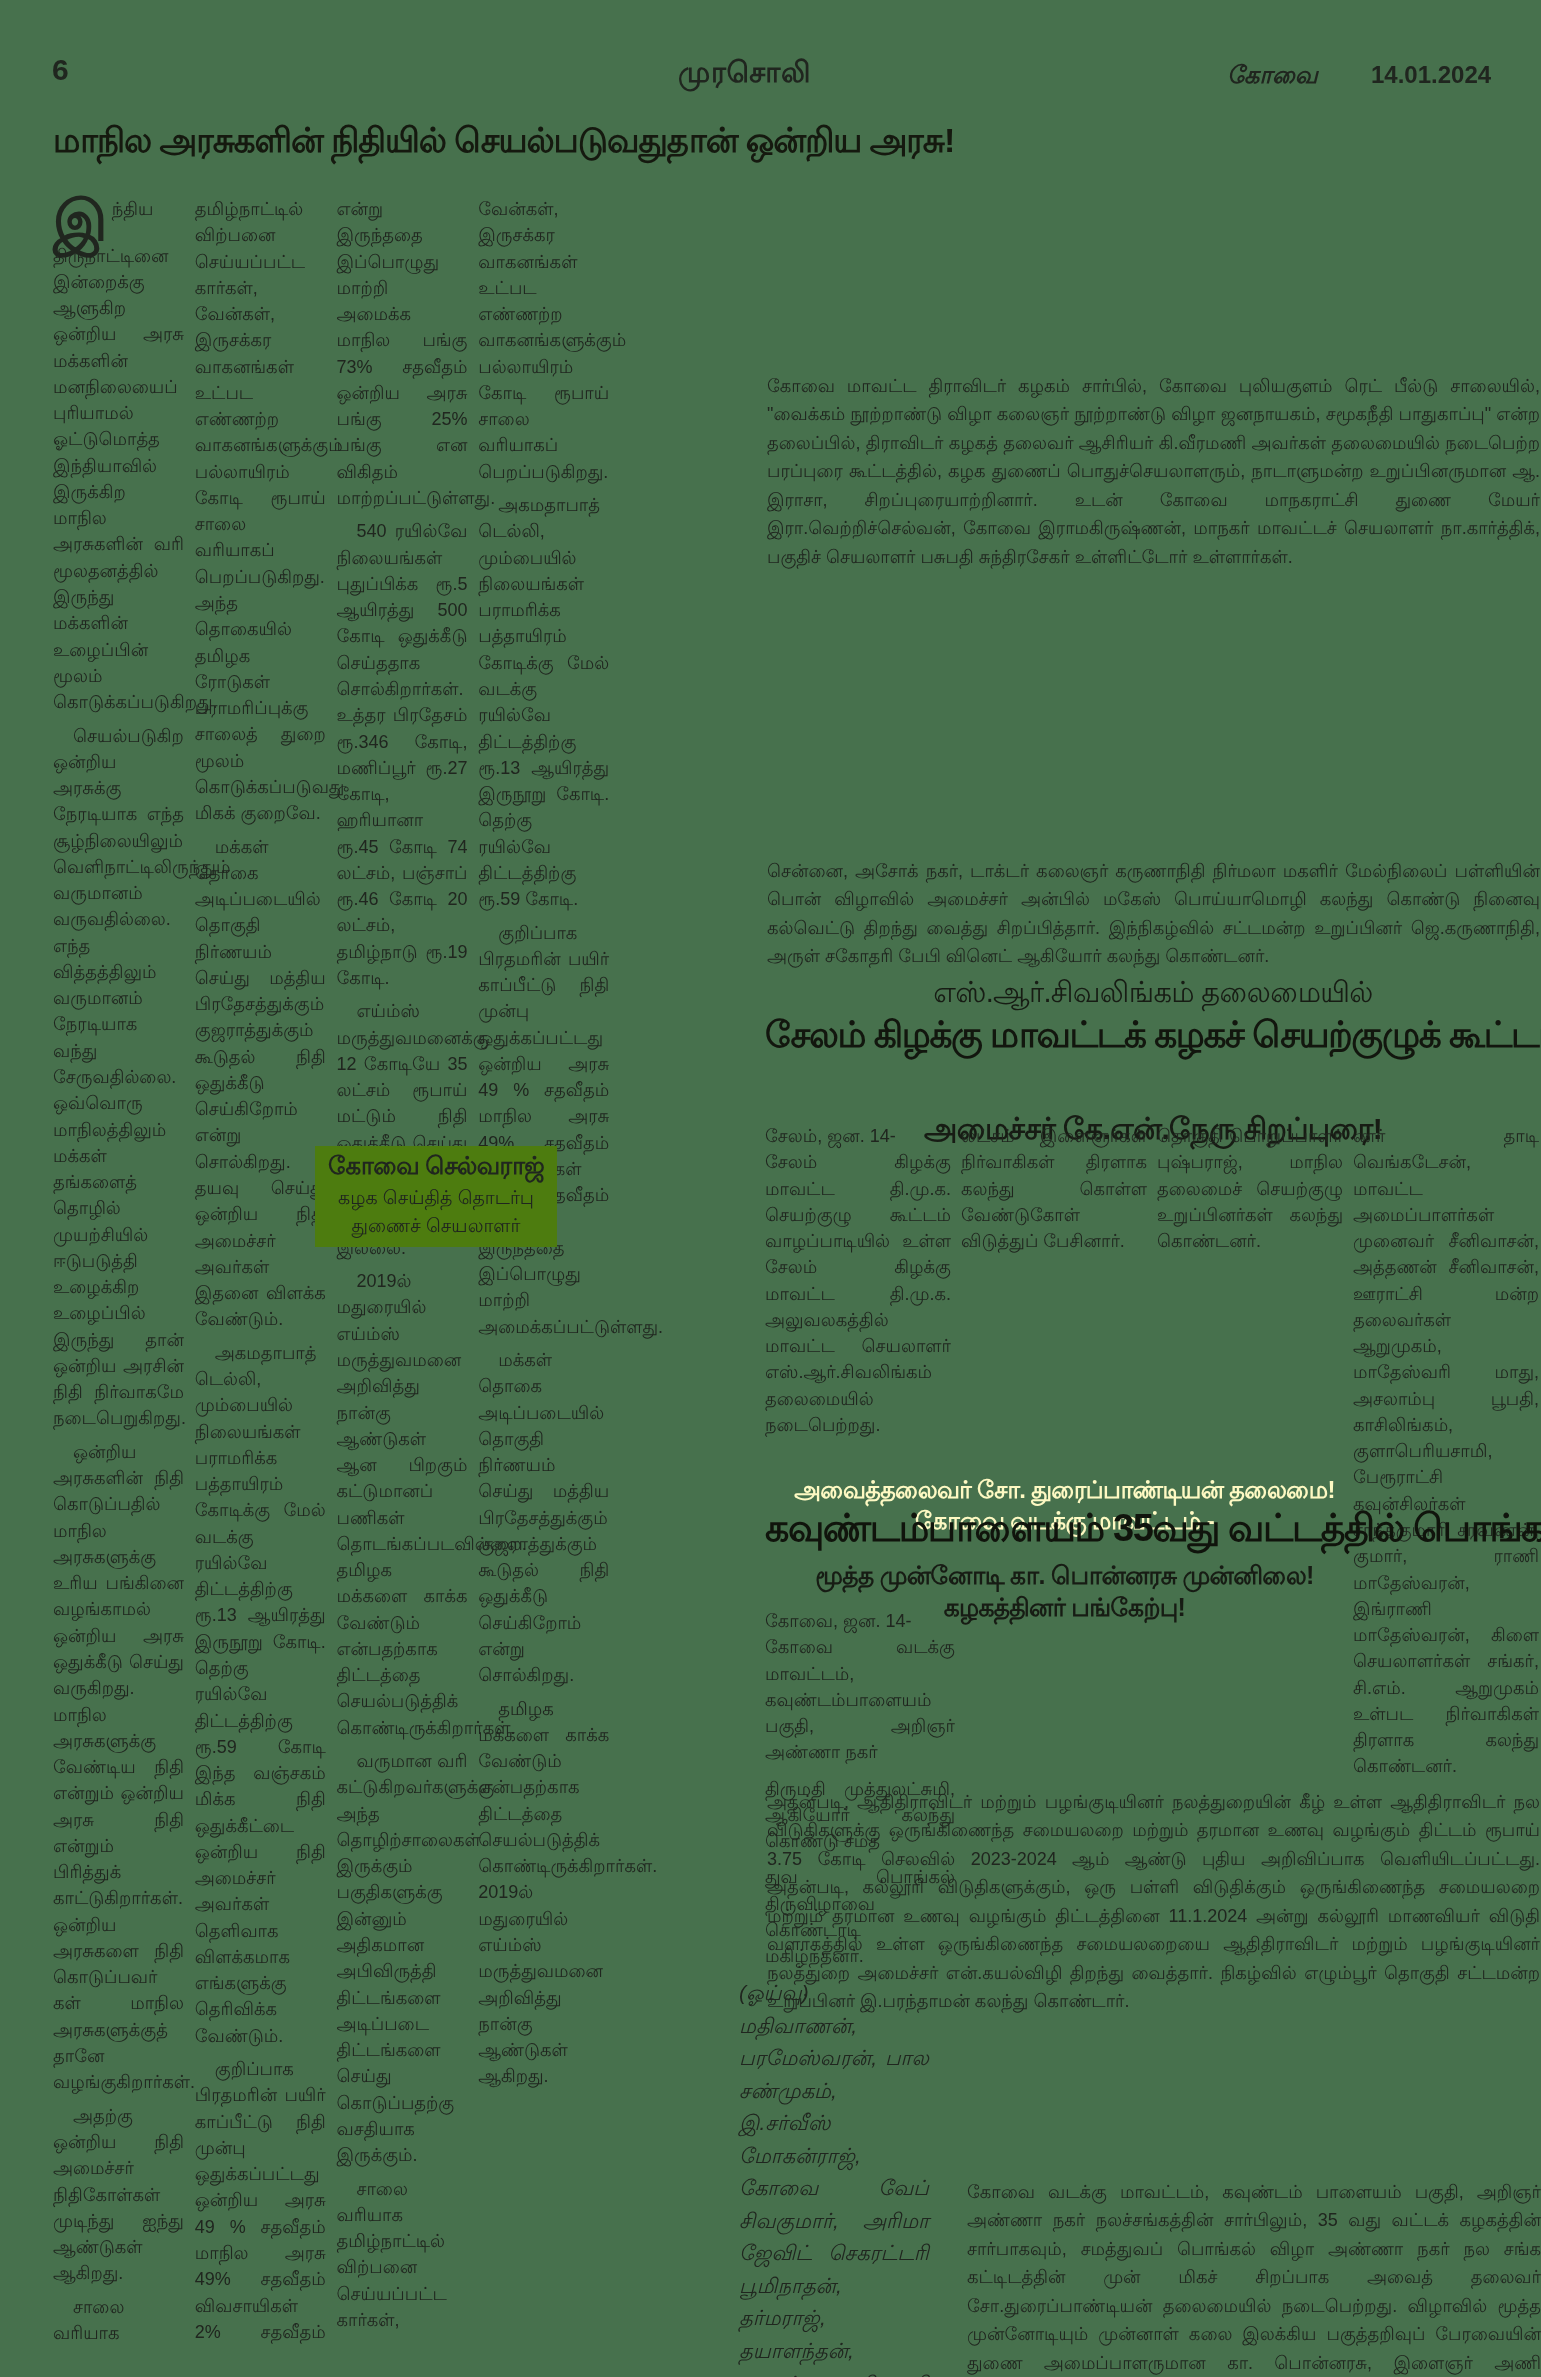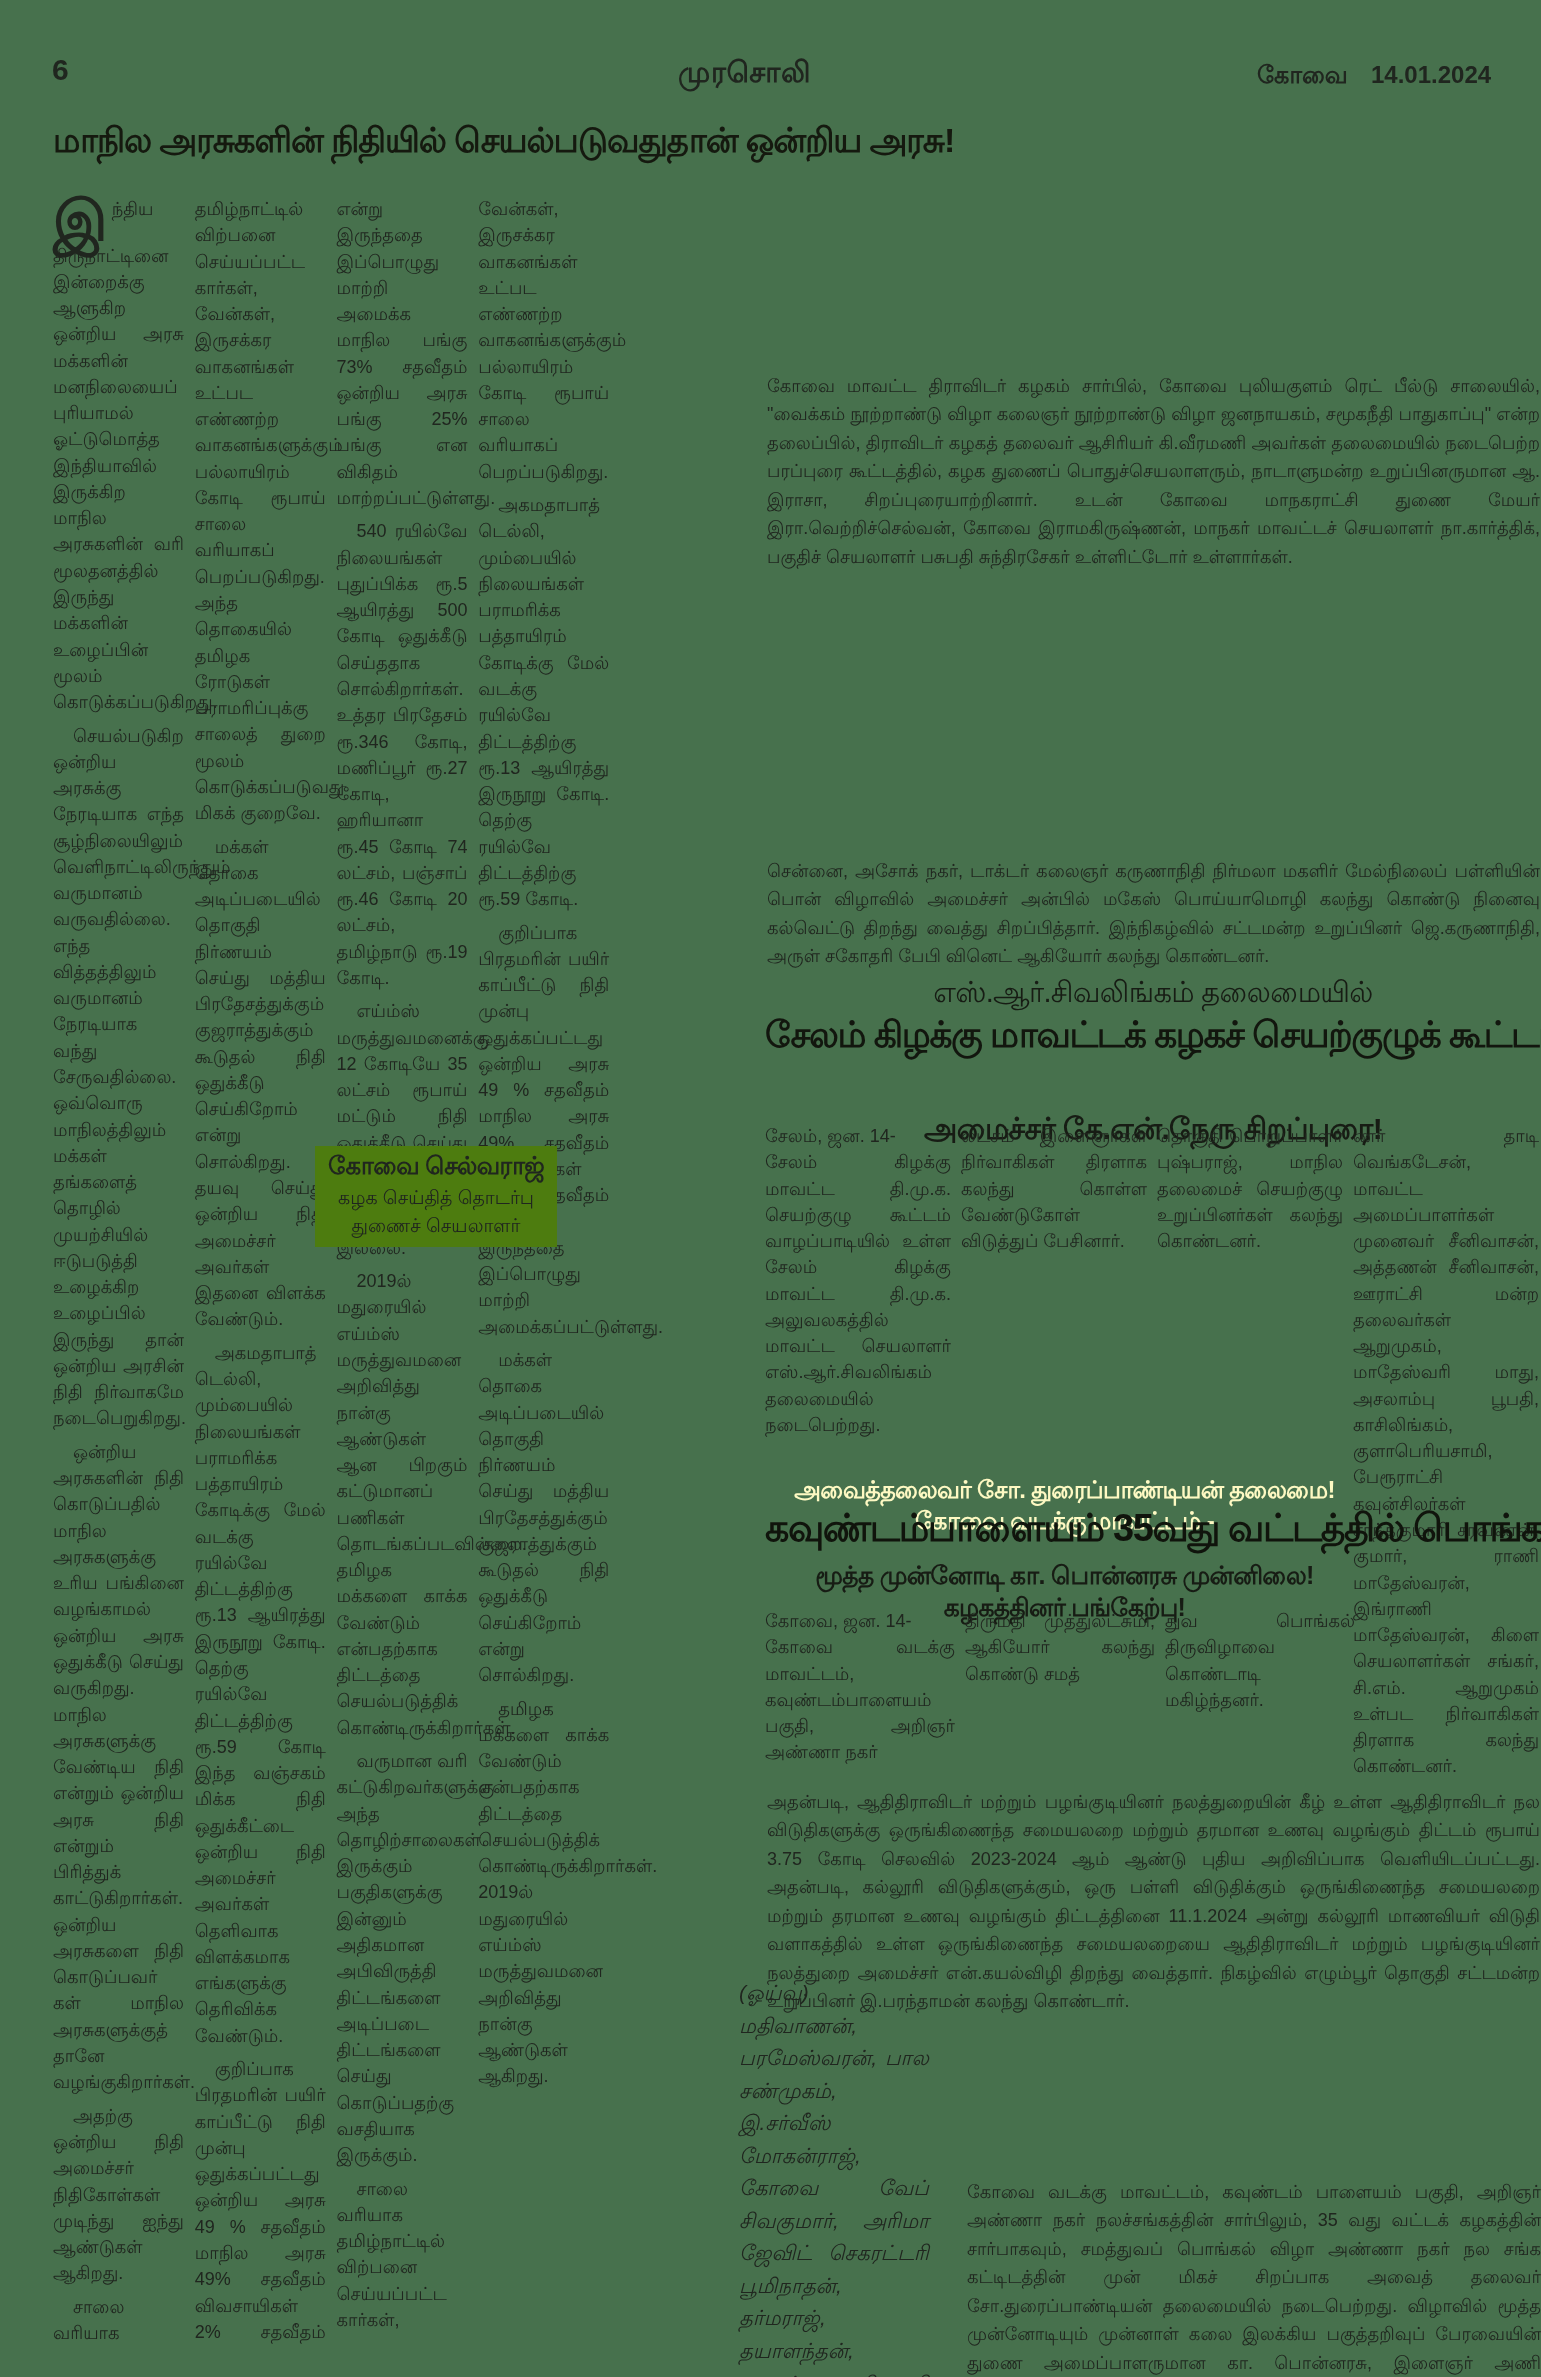--- a/index.html
+++ b/index.html
@@ -10,21 +10,21 @@
     color:#20261f;
     font-family:"Liberation Sans","DejaVu Sans",sans-serif;
     overflow:hidden;
   }
   .abs{position:absolute;}
   .pre{white-space:pre-line;}
 
   
   .page-number{left:52px;top:53px;font-size:30px;font-weight:bold;}
   .masthead{left:678px;top:56px;font-size:29px;font-weight:bold;letter-spacing:0.7px;}
-  .edition{left:1257px;top:61px;font-size:24px;font-weight:bold;}
+  .edition{left:1227px;top:61px;font-size:24px;font-weight:bold;font-style:italic;}
   .issue-date{left:1371px;top:61px;font-size:24px;font-weight:bold;}
 
   
   .main-headline{
     left:53px;top:121px;width:704px;
     font-size:34px;font-weight:800;letter-spacing:-1.1px;
     white-space:nowrap;color:#15190f;
   }
   .main-article-body{
     left:53px;top:196px;width:698px;height:2161px;
@@ -60,21 +60,21 @@
   .salem-kicker{left:765px;top:976px;width:776px;font-size:29px;font-weight:normal;text-align:center;letter-spacing:-0.7px;color:#171c14;}
   .salem-headline{left:765px;top:1014px;width:776px;font-size:36px;font-weight:900;text-align:center;letter-spacing:-1.4px;white-space:nowrap;color:#12160e;}
   .salem-subhead{left:765px;top:1112px;width:776px;font-size:30px;font-weight:bold;text-align:center;letter-spacing:-0.7px;color:#171c14;}
   .salem-body{left:765px;top:1123px;width:776px;display:flex;gap:10px;align-items:flex-start;}
   .salem-body .col{width:186px;font-size:18px;line-height:1.46;text-align:justify;}
 
   
   .pongal-kicker{left:765px;top:1476px;width:599px;font-size:24px;font-weight:bold;text-align:center;letter-spacing:-0.7px;color:#fef9c3;}
   .pongal-headline{left:765px;top:1507px;width:599px;font-size:38px;font-weight:900;text-align:center;letter-spacing:-1.4px;white-space:nowrap;color:#10140c;}
   .pongal-subhead{left:765px;top:1561px;width:599px;font-size:25px;font-weight:bold;text-align:center;letter-spacing:-0.7px;color:#171c14;}
-  .pongal-body{left:765px;top:1608px;width:592px;display:flex;gap:10px;align-items:flex-start;}
+  .pongal-body{left:765px;top:1608px;width:592px;display:flex;gap:10px;align-items:flex-start;flex-direction:column;}
   .pongal-body .col{width:190px;font-size:18px;line-height:1.46;text-align:justify;}
 
   .names-column{left:739px;top:1977px;width:190px;font-size:21px;line-height:1.55;text-align:justify;font-style:italic;}
 </style>
 </head>
 <body>
 
 <div class="page">
 
   <div class="abs page-number">6</div>

